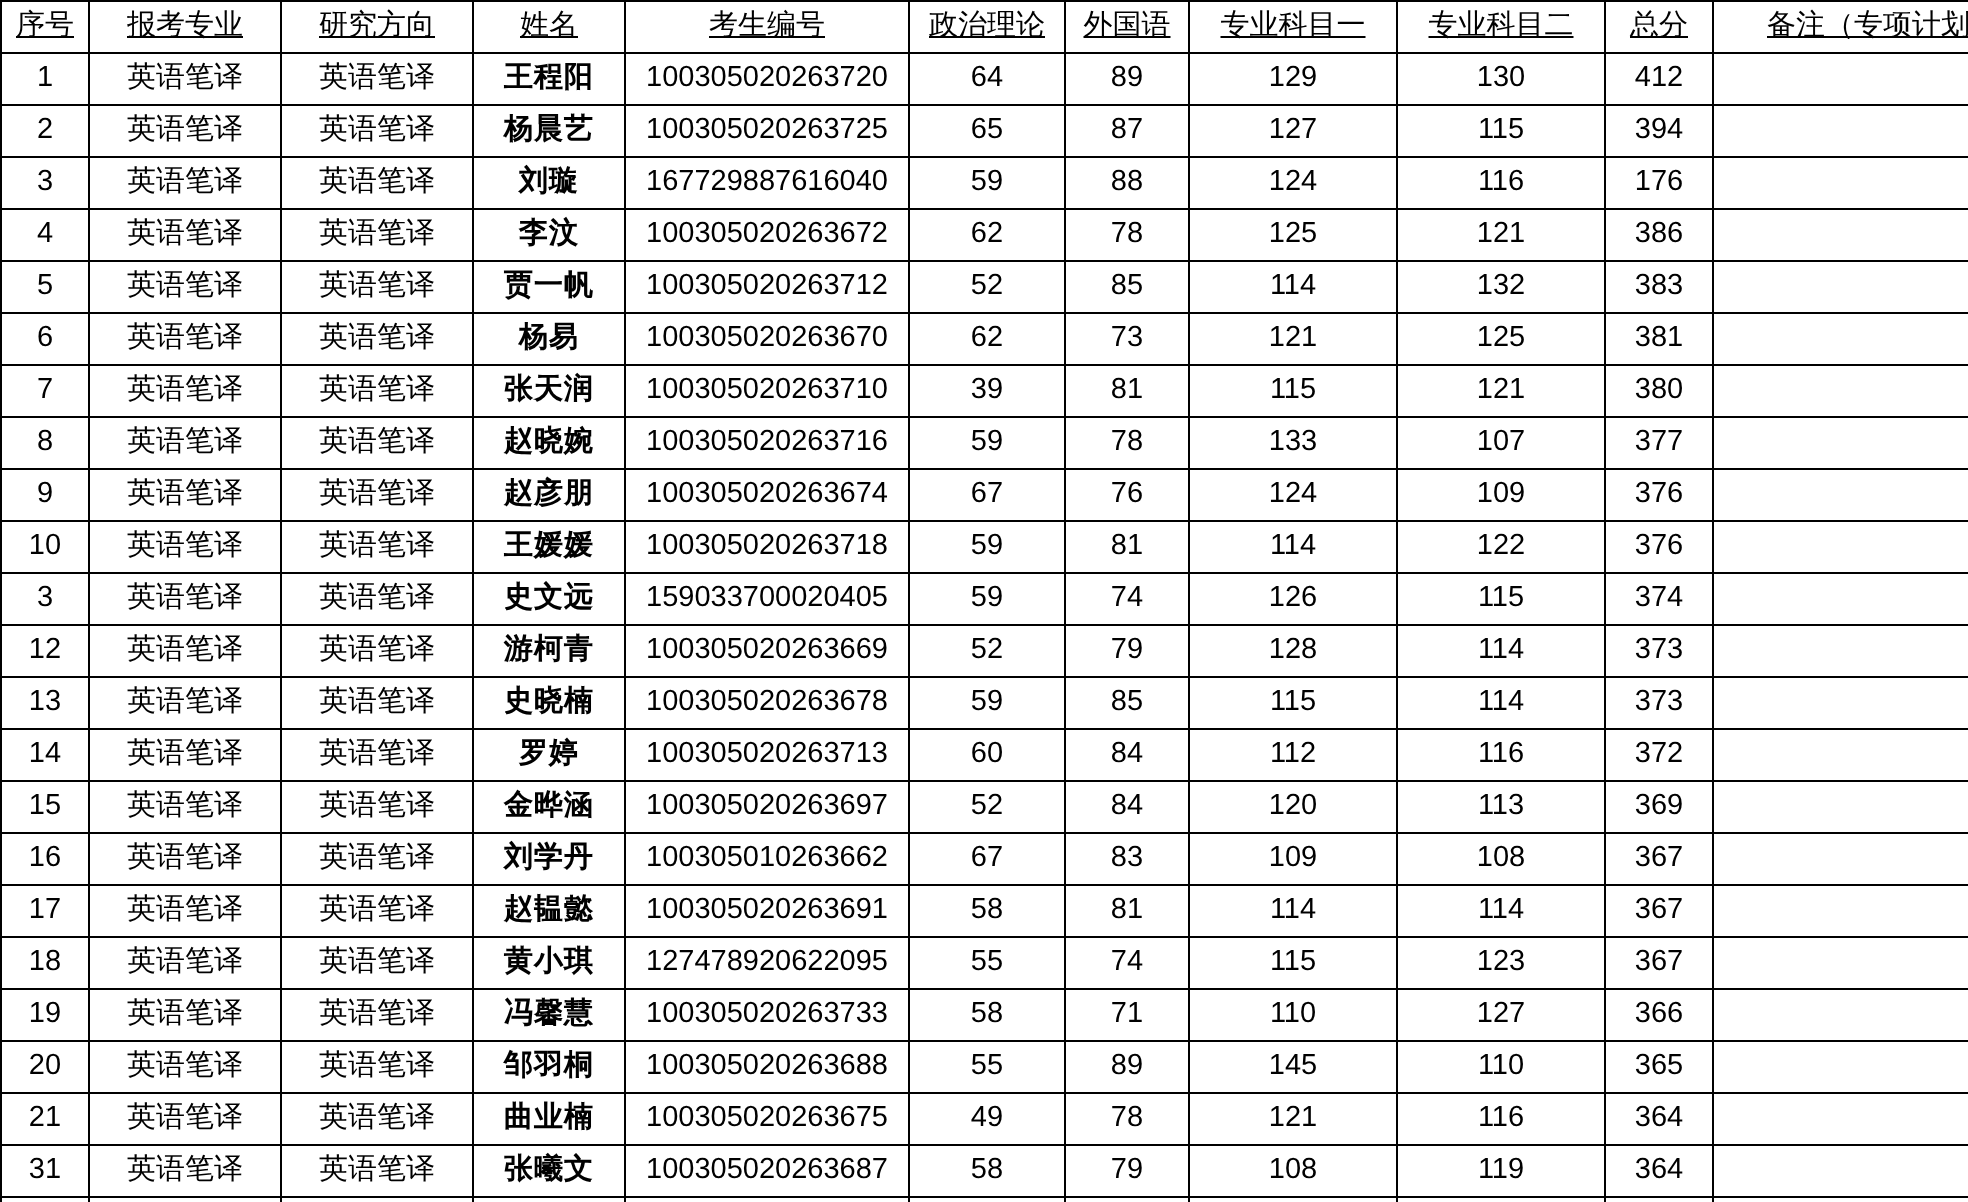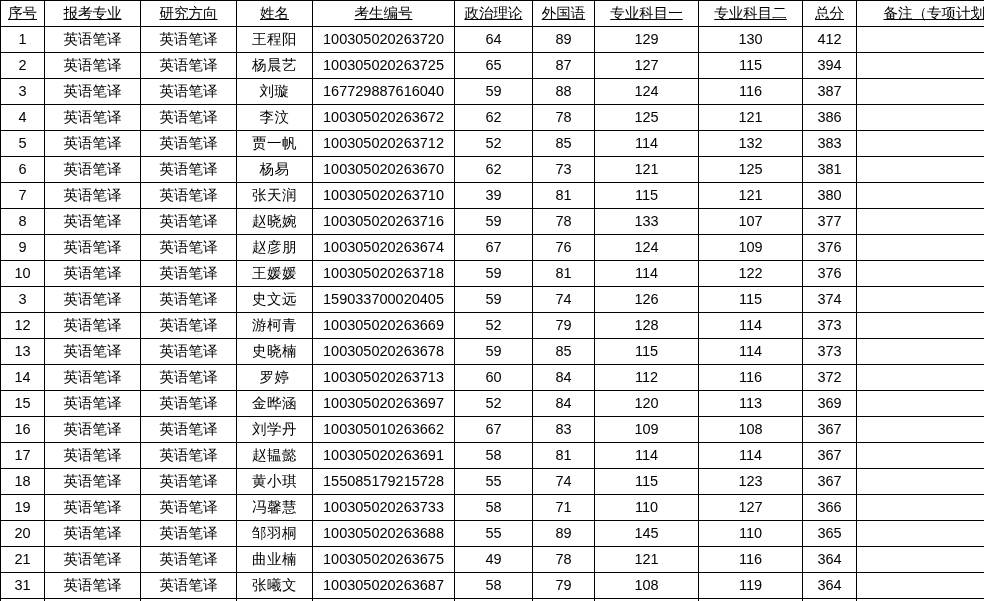--- a/index.html
+++ b/index.html
@@ -42,21 +42,21 @@
   col.c-name    { width: 76px; }
   col.c-exam    { width: 142px; }
   col.c-pol     { width: 78px; }
   col.c-for     { width: 62px; }
   col.c-sub1    { width: 104px; }
   col.c-sub2    { width: 104px; }
   col.c-total   { width: 54px; }
   col.c-remark  { width: 228px; }
 
   td.remark-cell { text-align: center; }
-  .name-cell { letter-spacing: 0.5px; }
+  .name-cell { letter-spacing: 0.5px; font-weight: bold; }
 </style>
 </head>
 <body>
 
 <table class="score-table">
   <colgroup>
     <col class="c-seq">
       <col class="c-major">
       <col class="c-dir">
       <col class="c-name">
@@ -113,21 +113,21 @@
       <tr>
         <td>3</td>
         <td>英语笔译</td>
         <td>英语笔译</td>
         <td class="name-cell">刘璇</td>
         <td>167729887616040</td>
         <td>59</td>
         <td>88</td>
         <td>124</td>
         <td>116</td>
-        <td>387</td>
+        <td>176</td>
         <td class="remark-cell"></td>
       </tr>
       <tr>
         <td>4</td>
         <td>英语笔译</td>
         <td>英语笔译</td>
         <td class="name-cell">李汶</td>
         <td>100305020263672</td>
         <td>62</td>
         <td>78</td>
@@ -303,21 +303,21 @@
         <td>114</td>
         <td>114</td>
         <td>367</td>
         <td class="remark-cell"></td>
       </tr>
       <tr>
         <td>18</td>
         <td>英语笔译</td>
         <td>英语笔译</td>
         <td class="name-cell">黄小琪</td>
-        <td>155085179215728</td>
+        <td>127478920622095</td>
         <td>55</td>
         <td>74</td>
         <td>115</td>
         <td>123</td>
         <td>367</td>
         <td class="remark-cell"></td>
       </tr>
       <tr>
         <td>19</td>
         <td>英语笔译</td>

